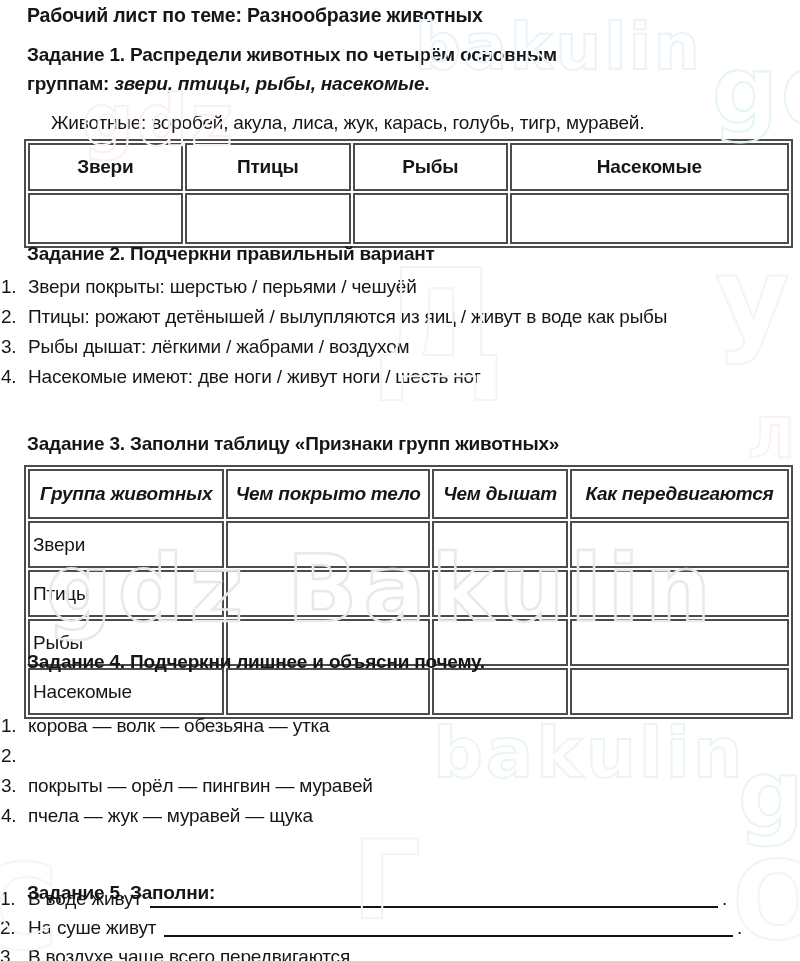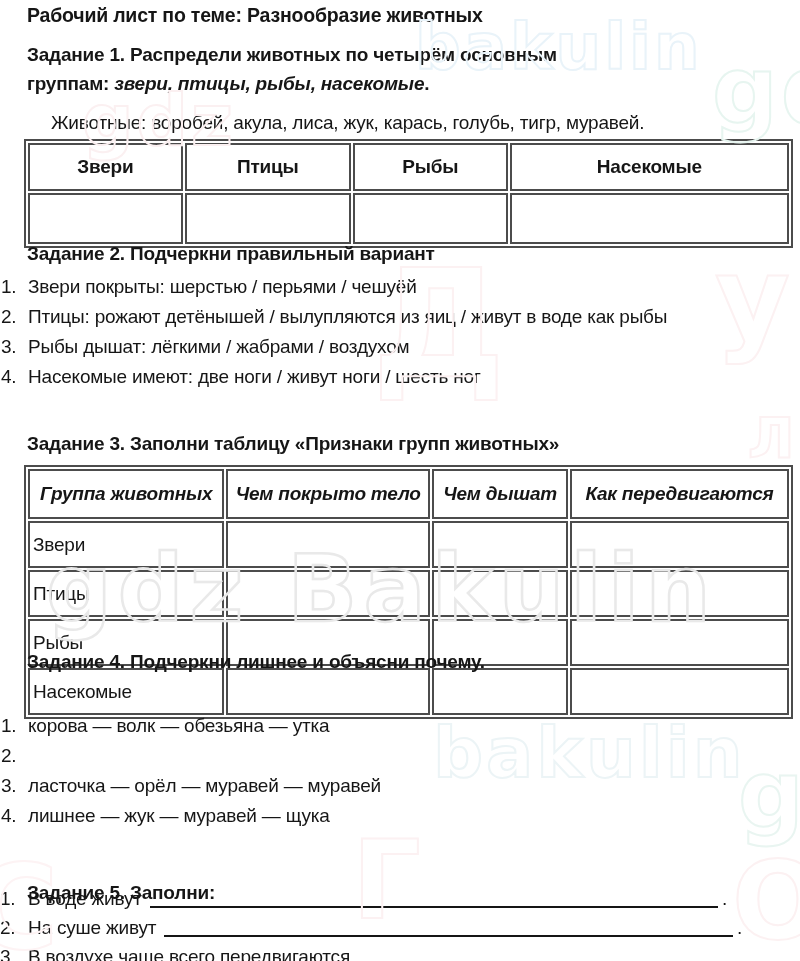--- a/index.html
+++ b/index.html
@@ -159,22 +159,22 @@
         <td></td>
         <td></td>
       </tr>
     </tbody>
   </table>
 
   <div class="abs h2 h2-t4">Задание 4. Подчеркни лишнее и объясни почему.</div>
   <div class="abs list list-t4">
     <div class="item"><span class="num">1.</span><span>корова — волк — обезьяна — утка</span></div>
     <div class="item"><span class="num">2.</span></div>
-    <div class="item"><span class="num">3.</span><span>ласточка — орёл — муравей — муравей</span></div>
-    <div class="item"><span class="num">4.</span><span>лишнее — жук — муравей — щука</span></div>
+    <div class="item"><span class="num">3.</span><span>покрыты — орёл — пингвин — муравей</span></div>
+    <div class="item"><span class="num">4.</span><span>пчела — жук — муравей — щука</span></div>
   </div>
 
   <div class="abs h2 h2-t5">Задание 5. Заполни:</div>
   <div class="abs list list-t5">
     <div class="item5 w1">
       <span class="num5">1.</span>
         <span class="lbl">В воде живут</span>
         <span class="blank"></span>
         <span class="dot">.</span>
     </div>

